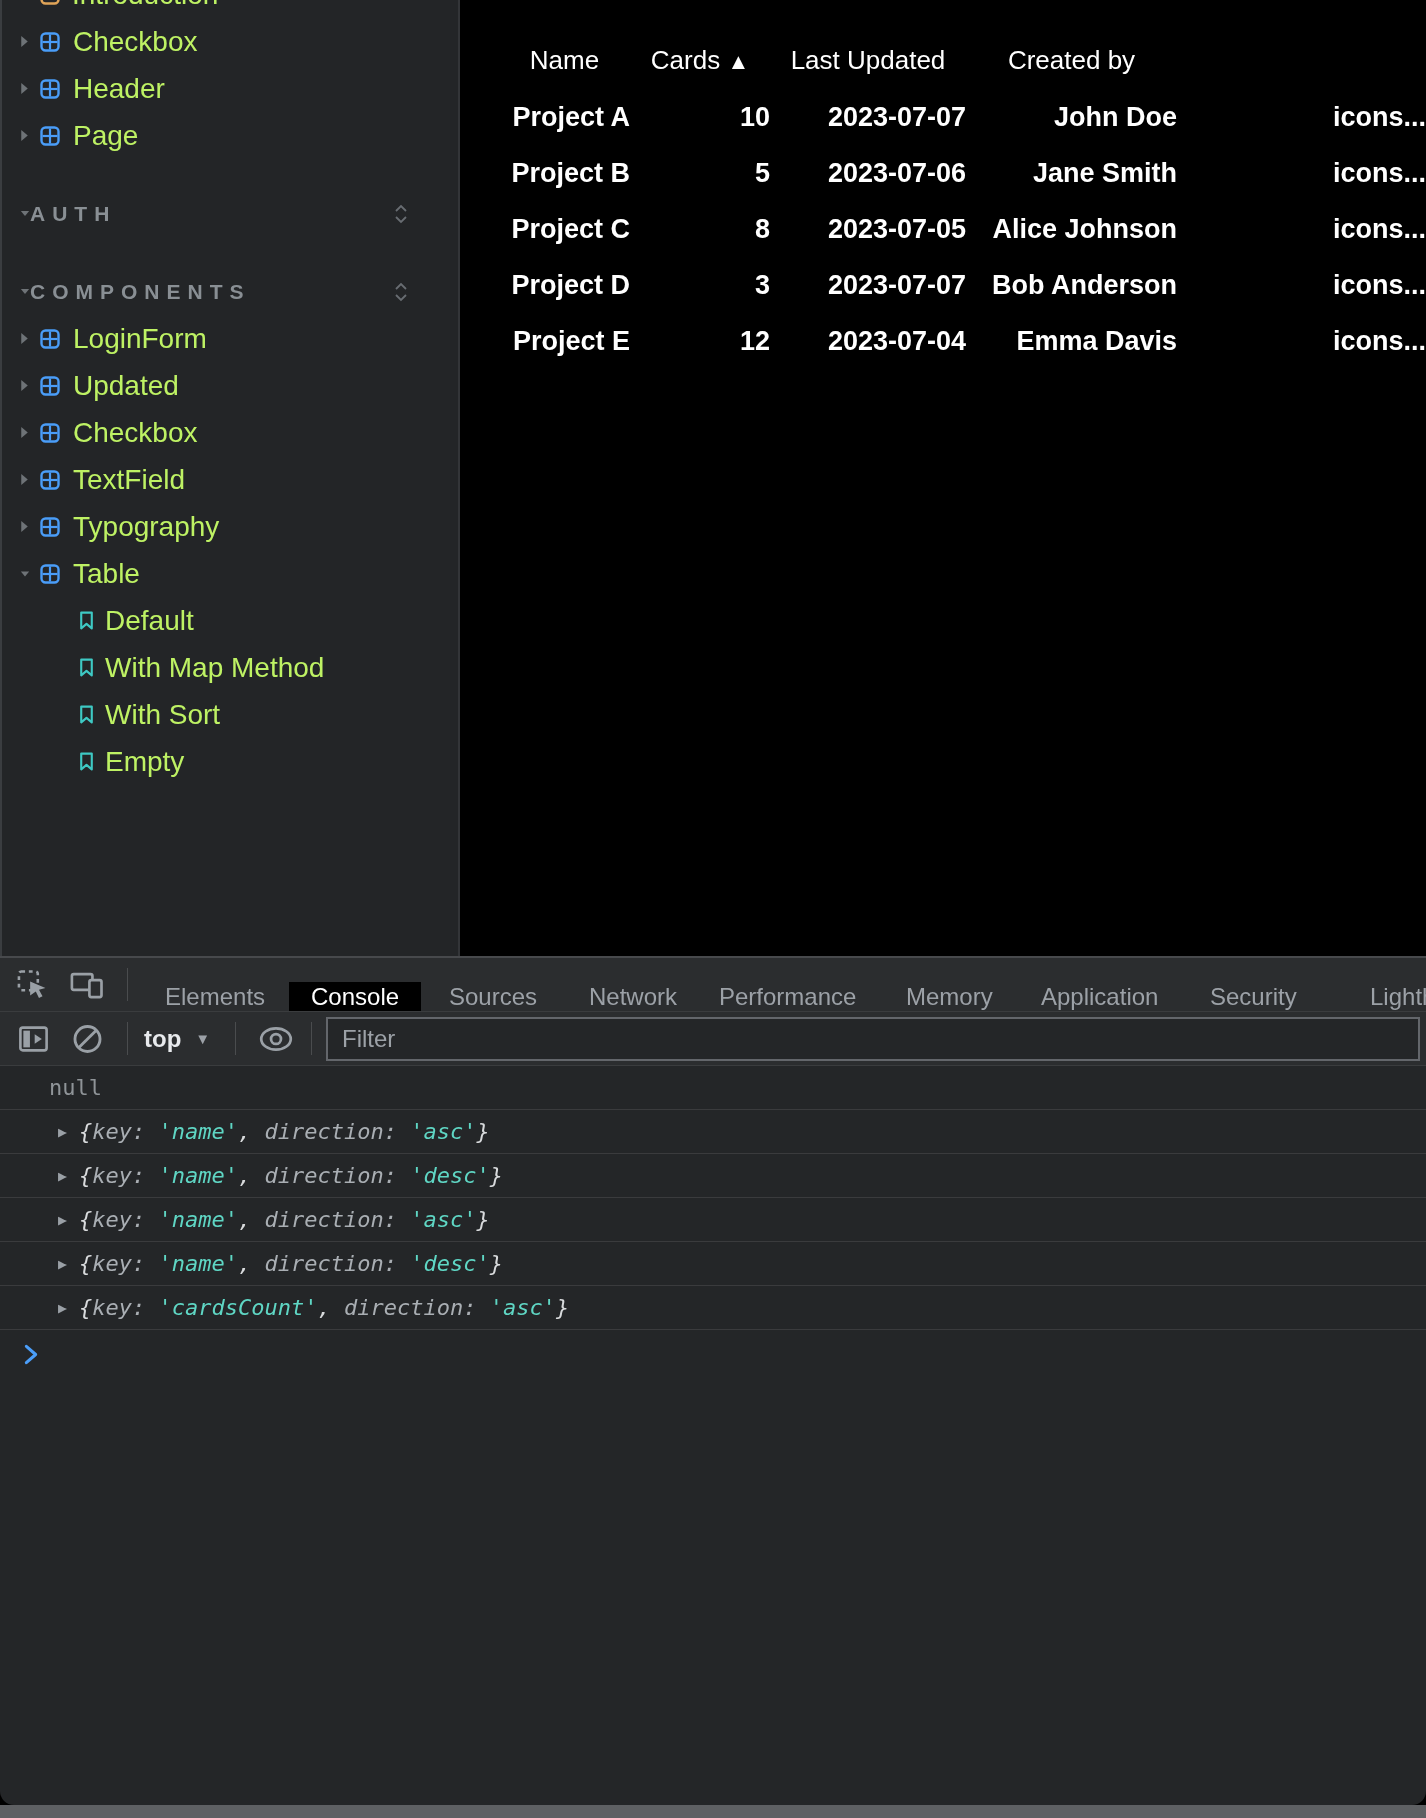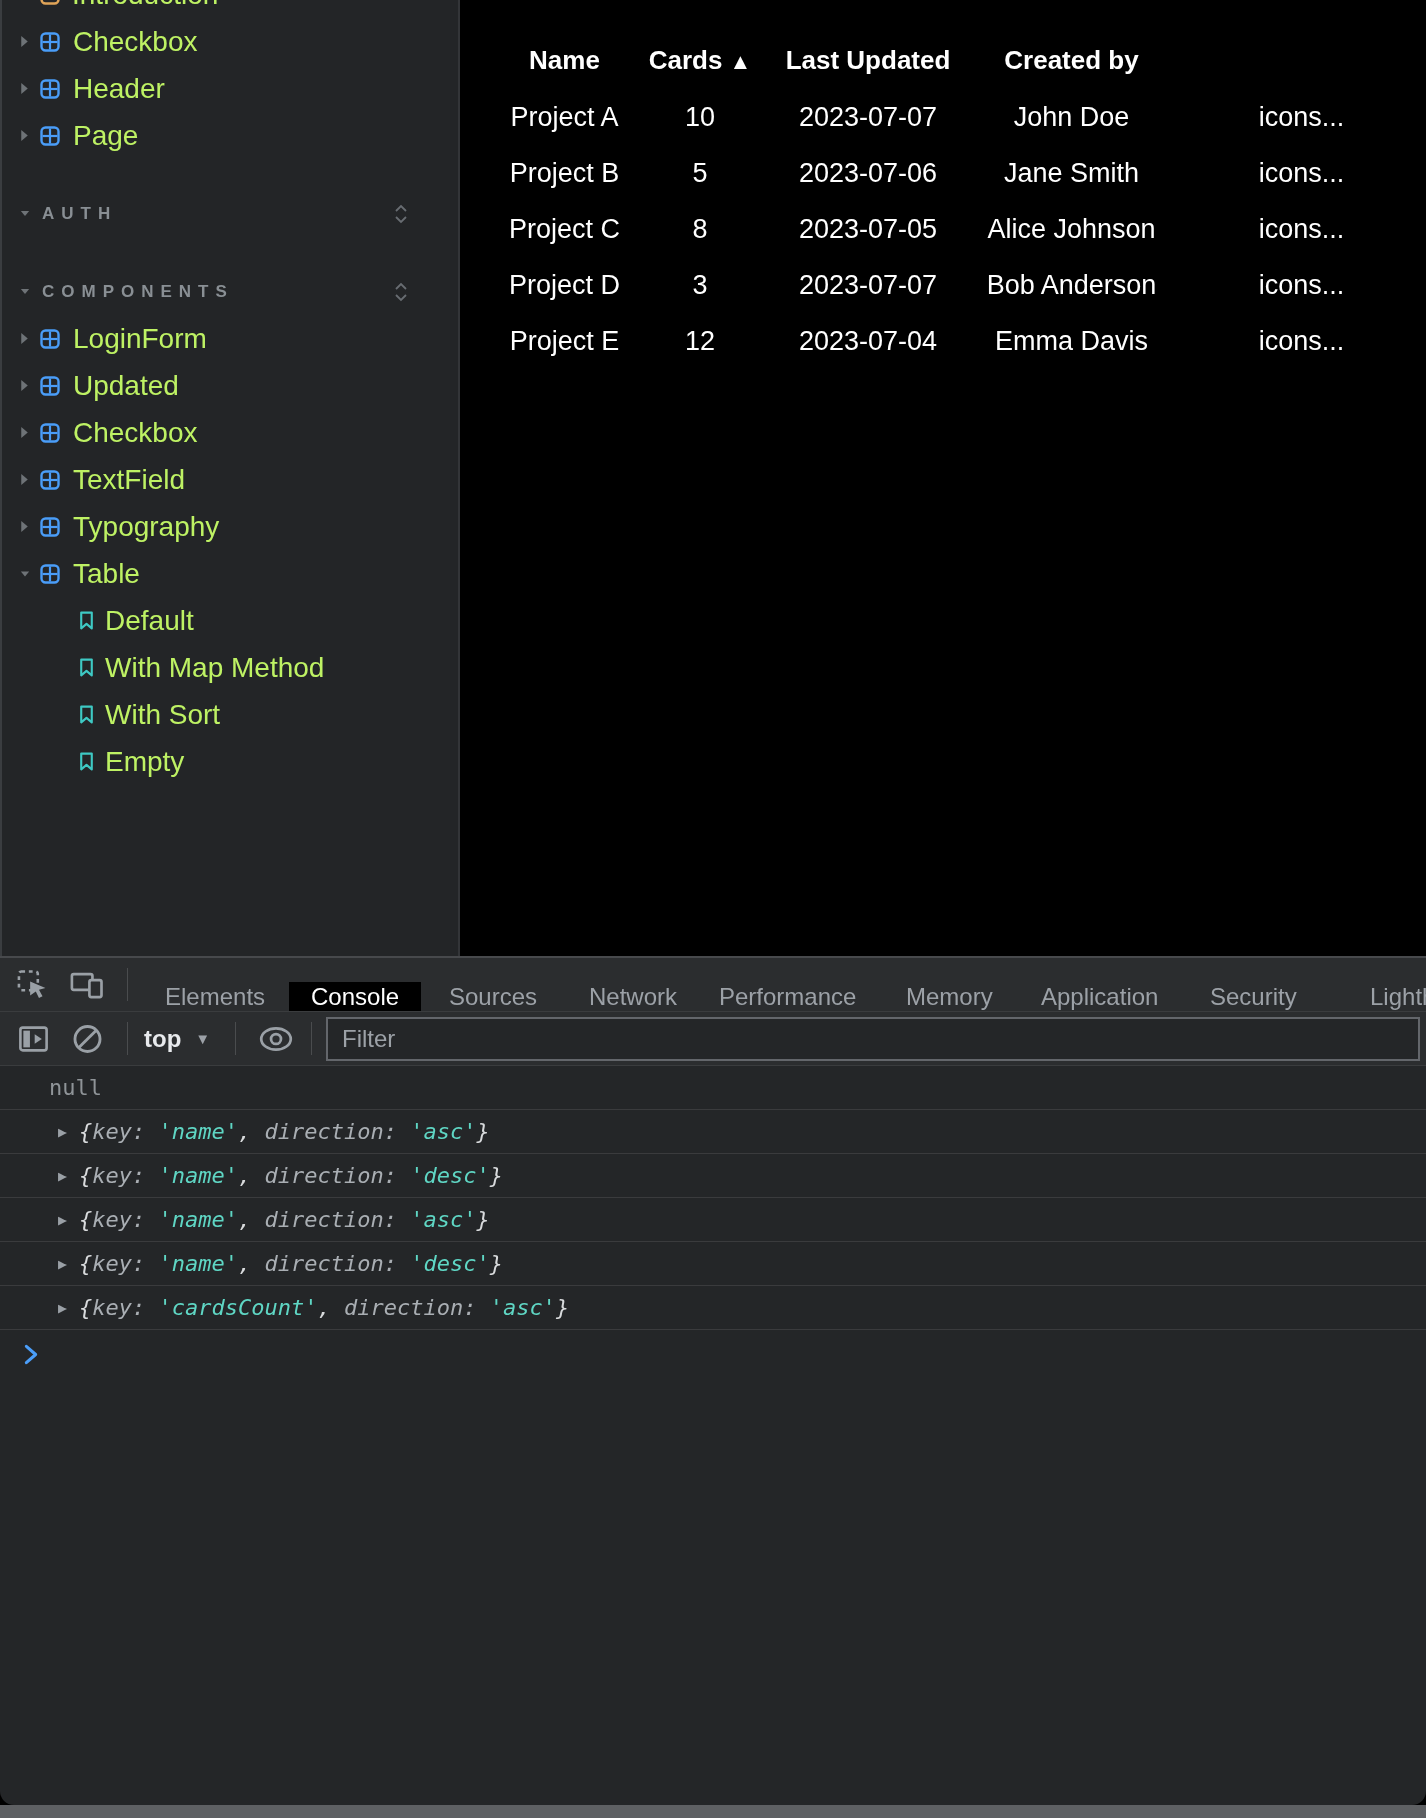--- a/index.html
+++ b/index.html
@@ -12,42 +12,42 @@
   .sidebar {
     position:absolute; left:0; top:0; width:458px; height:956px;
     background:#232527; border-left:2px solid #3a3d40; overflow:hidden;
   }
   .srow { height:47px; display:flex; align-items:center; position:relative; cursor:pointer; }
   .srow.first { margin-top:-29px; }
   .srow.section { margin-top:31px; }
   .chev { width:10px; margin-left:18px; display:flex; align-items:center; flex:none; }
   .cicon { width:20px; height:20px; margin-left:10px; flex:none; display:flex; }
   .slabel { margin-left:13px; font-size:28px; color:#bef264; white-space:nowrap; }
-  .sectlabel { margin-left:12px; font-size:17px; font-weight:bold; letter-spacing:7px; color:#898f94; }
+  .sectlabel { font-size:21px; font-weight:bold; letter-spacing:7px; color:#898f94; }
   .collapse-icon { position:absolute; left:391px; top:50%; transform:translateY(-50%); display:flex; }
   .story { }
   .story .sicon { width:15px; height:19px; margin-left:77px; flex:none; display:flex; color:#3ec9c4; }
   .story .slabel { margin-left:11px; }
   .srow.selected { background:#4a9df8; }
   .srow.selected .slabel { color:#ffffff; font-weight:bold; }
   .srow.selected .sicon { color:#ffffff; }
   .intro-icon { width:20px; height:20px; margin-left:38px; flex:none; display:flex; }
   .srow.intro .slabel { margin-left:12px; }
   
   .canvas {
     position:absolute; left:458px; top:0; right:0; height:956px;
     background:#000; border-left:2px solid #333538; overflow:hidden;
   }
   table.story-table { border-collapse:collapse; margin:31px 0 0 39px; color:#fff; }
   table.story-table th {
-    font-size:26px; font-weight:bold; height:58px;
+    font-size:26px; font-weight:normal; height:58px;
     vertical-align:middle; white-space:nowrap; padding:0;
   }
   table.story-table td {
-    font-size:27px; font-weight:normal; text-align:center; height:56px;
+    font-size:27px; font-weight:bold; text-align:right; height:56px;
     vertical-align:middle; white-space:nowrap; padding:0;
   }
   col.c-name{width:131px;} col.c-cards{width:140px;} col.c-updated{width:196px;}
   col.c-creator{width:211px;} col.c-actions{width:249px;}
   .sort-arrow { font-size:22px; }
   
   .devtools {
     position:absolute; left:0; top:956px; right:0; height:849px;
     background:#242628; border-top:2px solid #47494c;
     border-radius:0 0 14px 14px; overflow:hidden;

